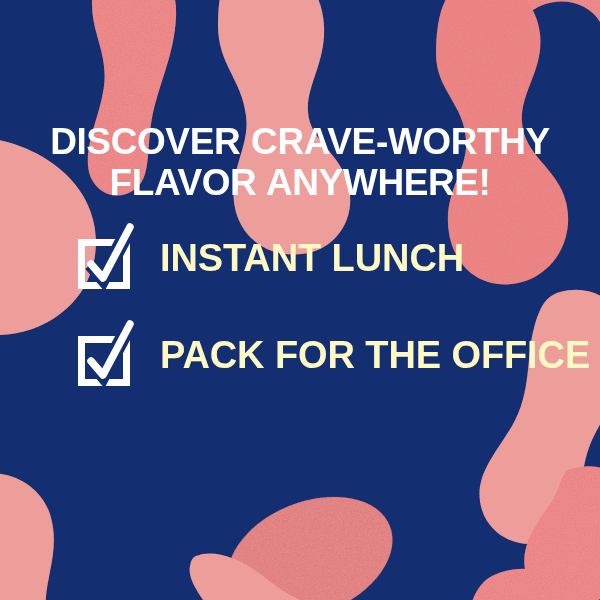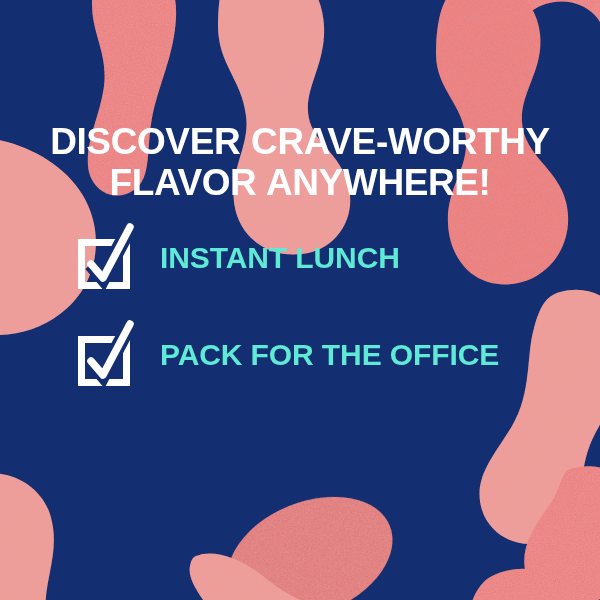--- a/index.html
+++ b/index.html
@@ -77,22 +77,22 @@
     position: absolute;
     left: 0;
     top: 0;
     width: 56px;
     height: 56px;
     overflow: visible;
   }
 
   .check-label {
     margin-left: 26px;
-    color: #5eead4;
-    font-size: 30px;
+    color: #fef9c3;
+    font-size: 38px;
     font-weight: 700;
     letter-spacing: -0.1px;
     text-transform: uppercase;
     white-space: nowrap;
     line-height: 1;
     padding-top: 2px;
   }
 </style>
 </head>
 <body>

